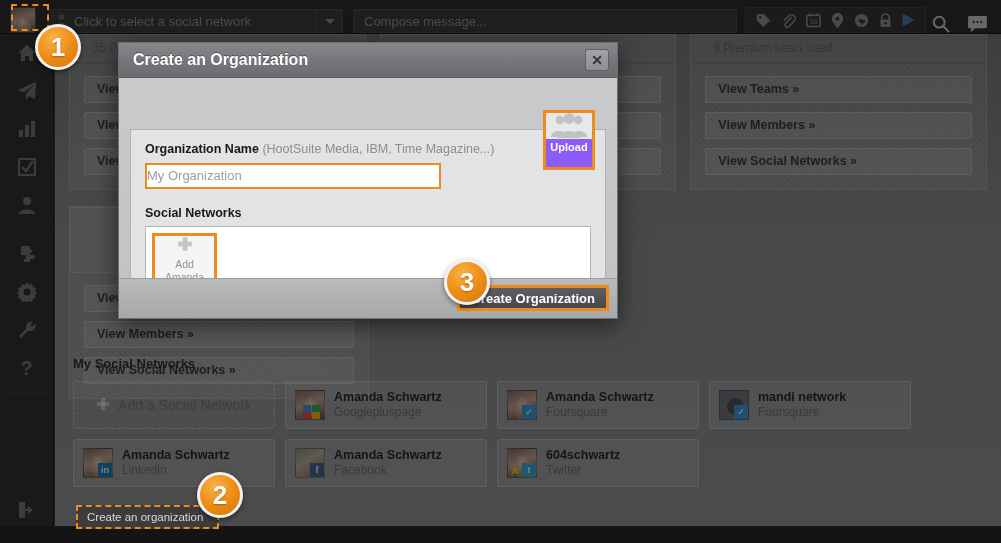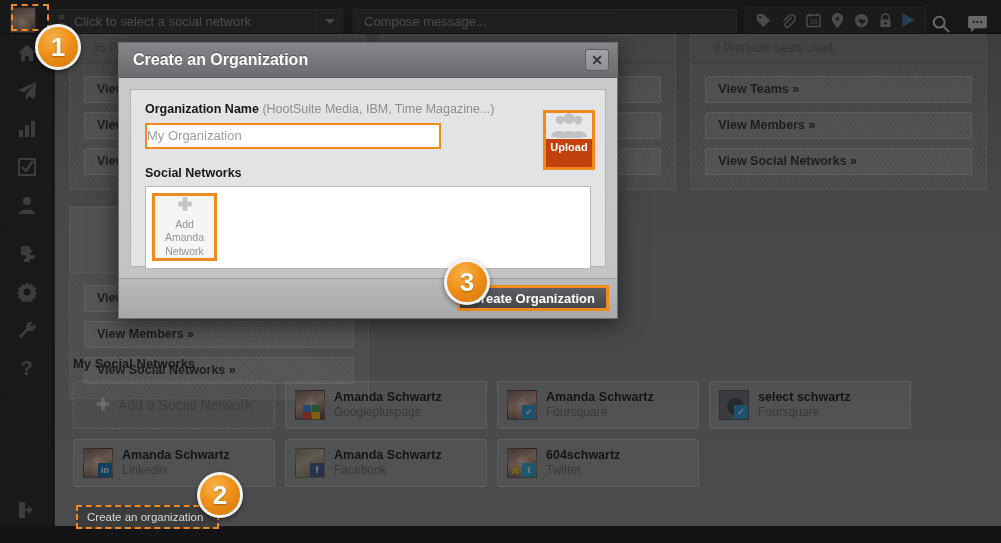--- a/index.html
+++ b/index.html
@@ -208,37 +208,37 @@
     background: linear-gradient(180deg,#a2a4a7 0%, #8c8e91 100%);
     border: 1px solid #5e6063; display:flex; align-items:center; justify-content:center;
     color: #2f3134; font-size: 14px; font-weight: bold; line-height: 1;
   }
   #modal-body {
     padding: 11px;
     background: linear-gradient(180deg,#c9cacb 0%, #c2c3c4 100%);
     height: 200px;
   }
   #modal-inner {
-    background: #e2e3e4; border: 1px solid #b2b3b4; height: 100%; padding: 12px 14px;
+    background: #e2e3e4; border: 1px solid #b2b3b4; height: 100%; padding: 12px 14px; margin-top: 40px;
   }
   .field-label { font-size: 12.5px; color: #171819; font-weight: bold; }
   .field-label .hint { font-weight: normal; color: #8b8d8f; }
   #org-name-input {
     margin-top: 7px; width: 296px; height: 26px;
     background: #fff; border: 2px solid #f08a1c;
     color: #9b9d9f; font-size: 13px; line-height: 22px; 
   }
   #upload-box {
     position: absolute; right: 22px; top: 67px; width: 52px; height: 60px;
     border: 3px solid #f08a1c; background: #e7e8e9;
     display: flex; flex-direction: column; align-items: center; justify-content: flex-end;
   }
   #upload-box .grp { flex:1; display:flex; align-items:center; }
   #upload-btn {
-    width: 100%; height: 32px; background: #c2410c; color: #fff;
+    width: 100%; height: 32px; background: #8b5cf6; color: #fff;
     font-size: 11px; font-weight: bold; text-align: center; line-height: 16px;
   }
   #sn-label { margin-top: 17px; }
   #sn-area {
     margin-top: 6px; height: 83px; background: #fff; border: 1px solid #b4b5b6;
     padding: 6px;
   }
   #add-sn-tile {
     width: 65px; height: 68px; border: 3px solid #f08a1c; background: #f4f5f5;
     display: flex; flex-direction: column; align-items: center; justify-content: center;
@@ -384,21 +384,21 @@
             <div class="sn-net">Foursquare</div>
           </div>
         </div>
 
         <div class="sn-card">
           <div class="sn-thumb anon">
             <div class="face"></div>
             <div class="sn-badge fsq">✓</div>
           </div>
           <div class="sn-text">
-            <div class="sn-name">select schwartz</div>
+            <div class="sn-name">mandi network</div>
             <div class="sn-net">Foursquare</div>
           </div>
         </div>
 
         <div class="sn-card">
           <div class="sn-thumb">
             <div class="face"></div>
             <div class="sn-badge li">in</div>
           </div>
           <div class="sn-text">

